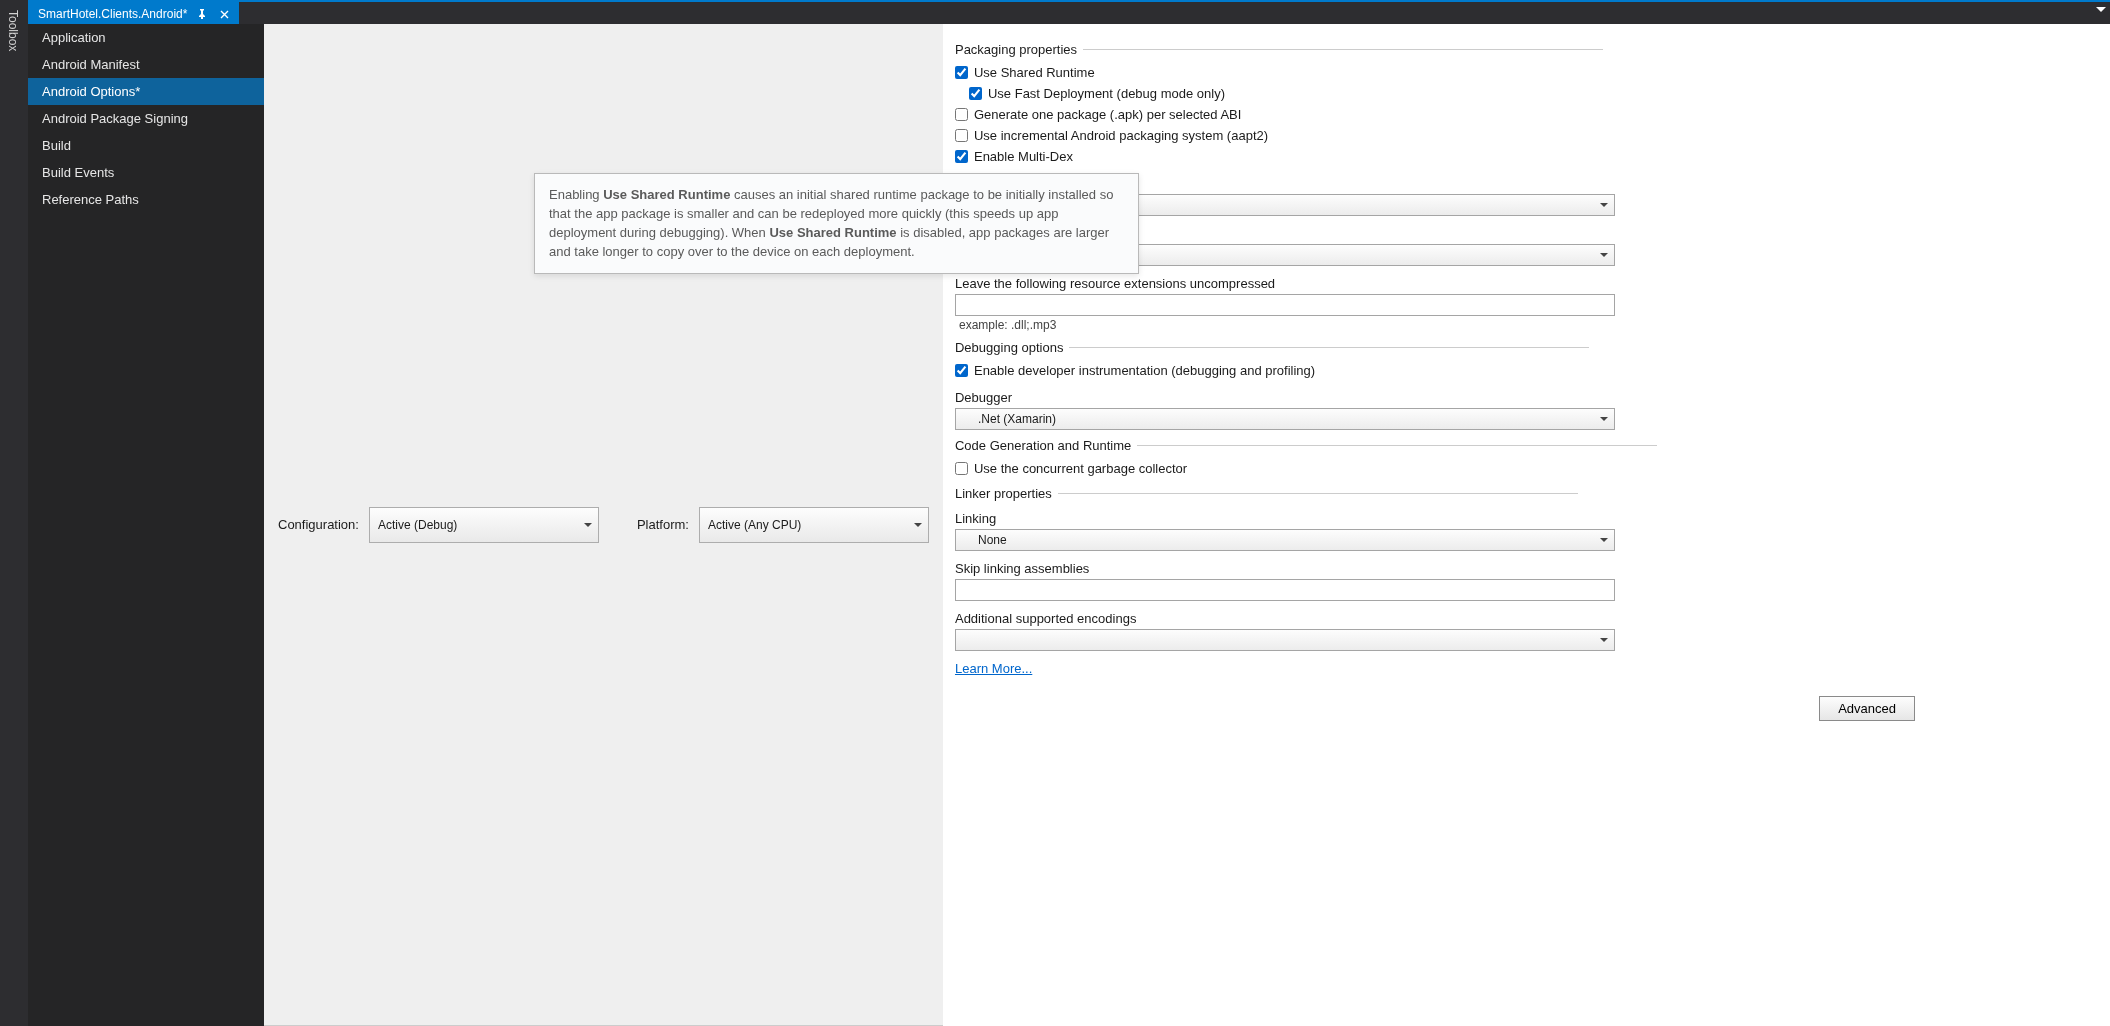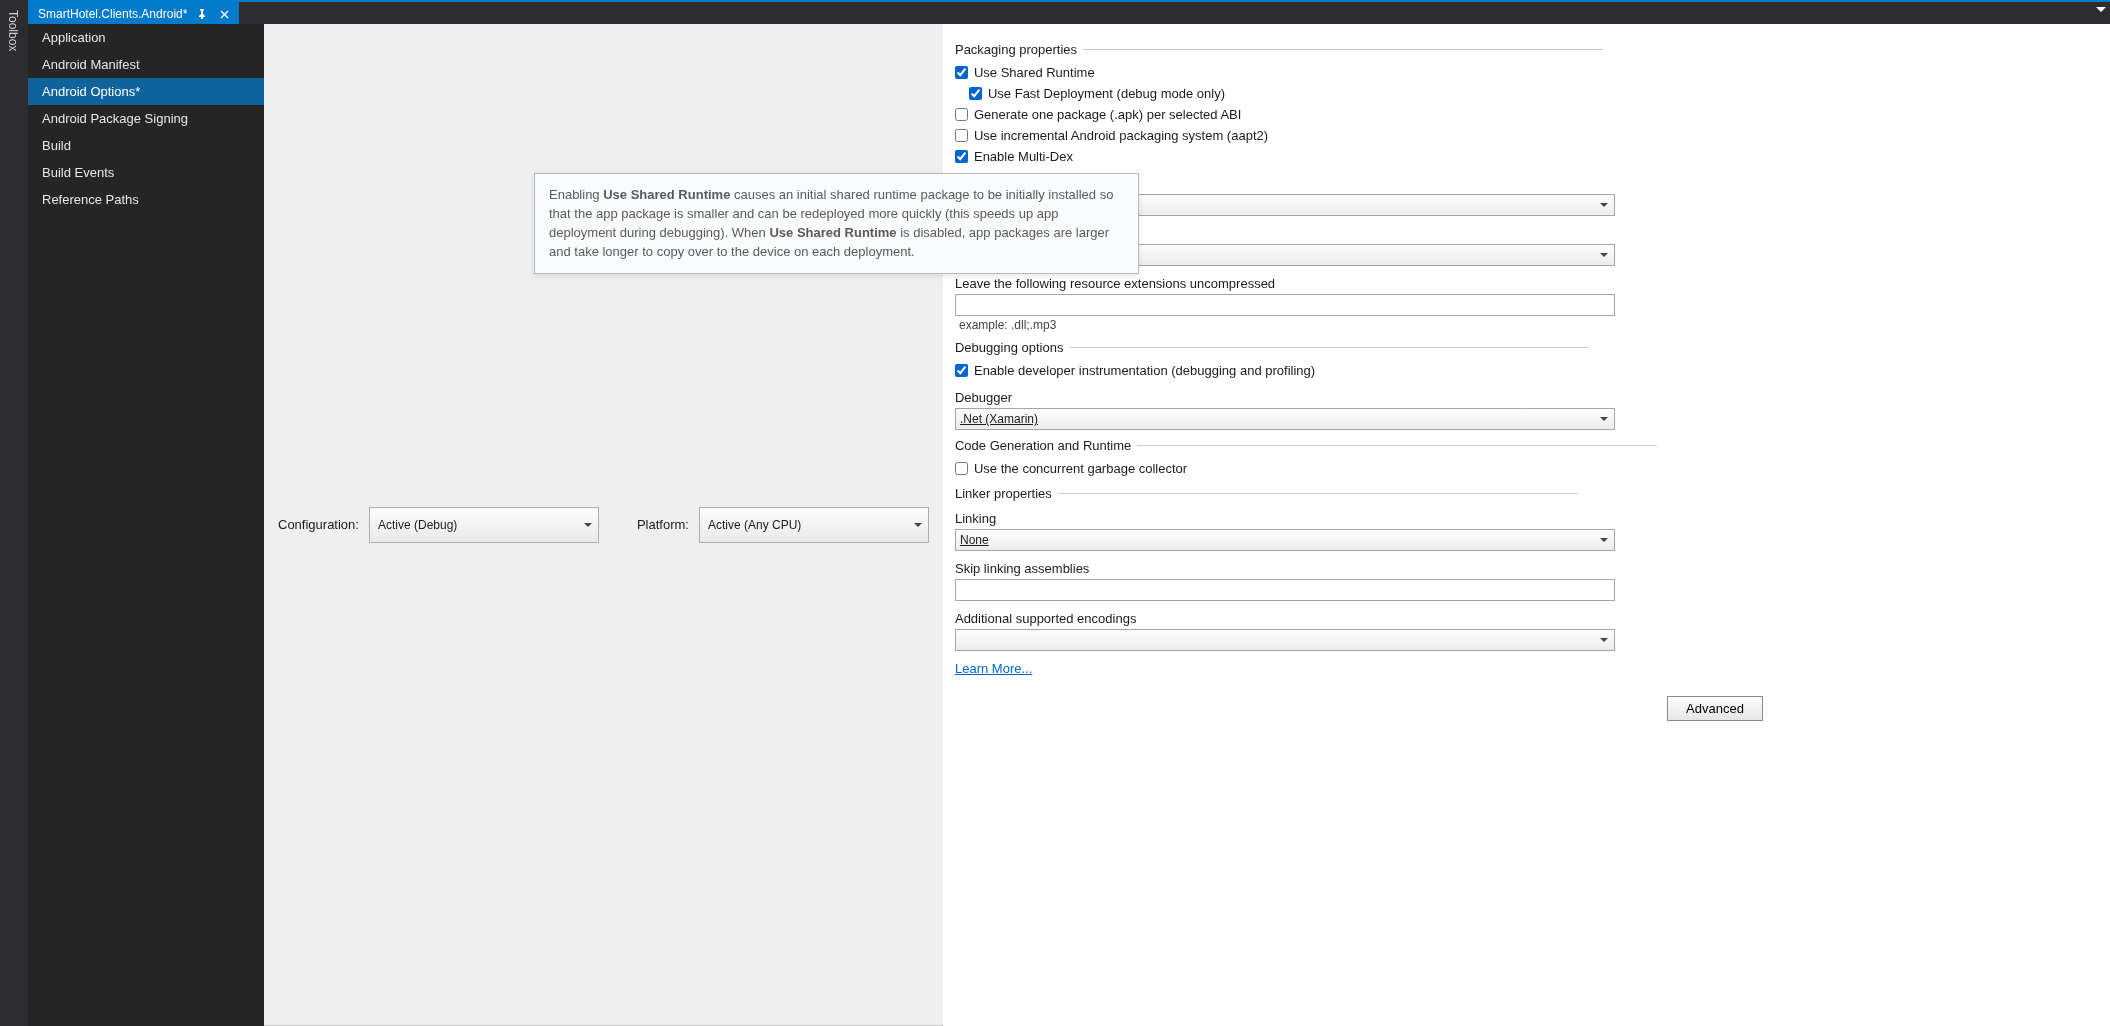--- a/index.html
+++ b/index.html
@@ -156,46 +156,45 @@
   }
   .chk input { width: 13px; height: 13px; accent-color: #0066cc; }
 
   .lbl { margin-top: 10px; font-size: 13px; }
   .combo, .txt {
     width: 660px;
     height: 22px;
     border: 1px solid #a5a5a5;
     background: linear-gradient(#fdfdfd,#ececec);
     font-size: 12px;
-    padding: 0 4px;
+    padding: 0 22px;
     margin-top: 3px;
     display: flex; align-items: center;
     position: relative;
-    text-decoration: underline;
   }
   .combo::after {
     content: "";
     position: absolute; right: 6px; top: 50%; transform: translateY(-50%);
     border-left: 4px solid transparent;
     border-right: 4px solid transparent;
     border-top: 4px solid #444;
   }
   .txt { background: #fff; }
   .example { font-size: 12px; color: #444; margin: 2px 0 0 4px; }
 
   .link { color: #0066cc; text-decoration: underline; cursor: pointer; margin-top: 10px; display: inline-block; font-size: 13px; }
 
   .btn {
     border: 1px solid #8a8a8a;
     background: linear-gradient(#fdfdfd,#e6e6e6);
     padding: 4px 18px;
     font-size: 13px;
     cursor: pointer;
   }
-  .btnrow { display: flex; justify-content: center; margin: 20px 0 0 560px; }
+  .btnrow { display: flex; justify-content: flex-end; margin: 20px 0 0 560px; }
 
   
   .tooltip {
     position: absolute;
     left: 534px;
     top: 173px;
     width: 605px;
     background: #fafbfc;
     border: 1px solid #b9b9b9;
     color: #5a5a5a;

